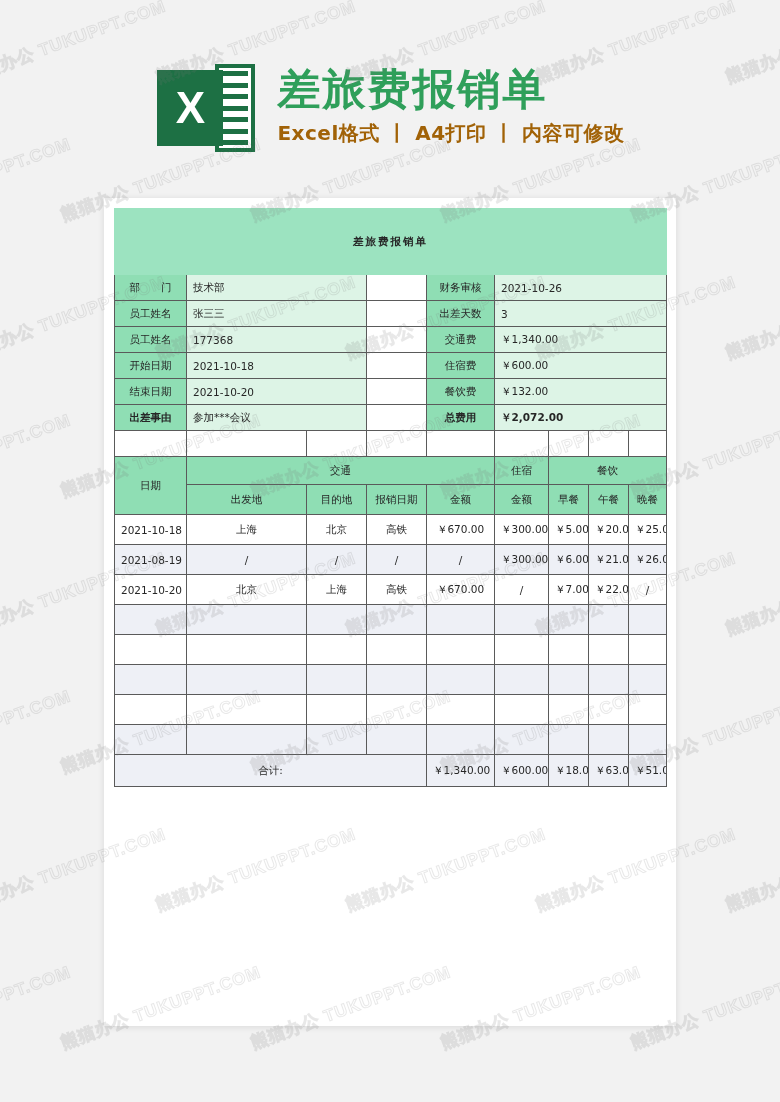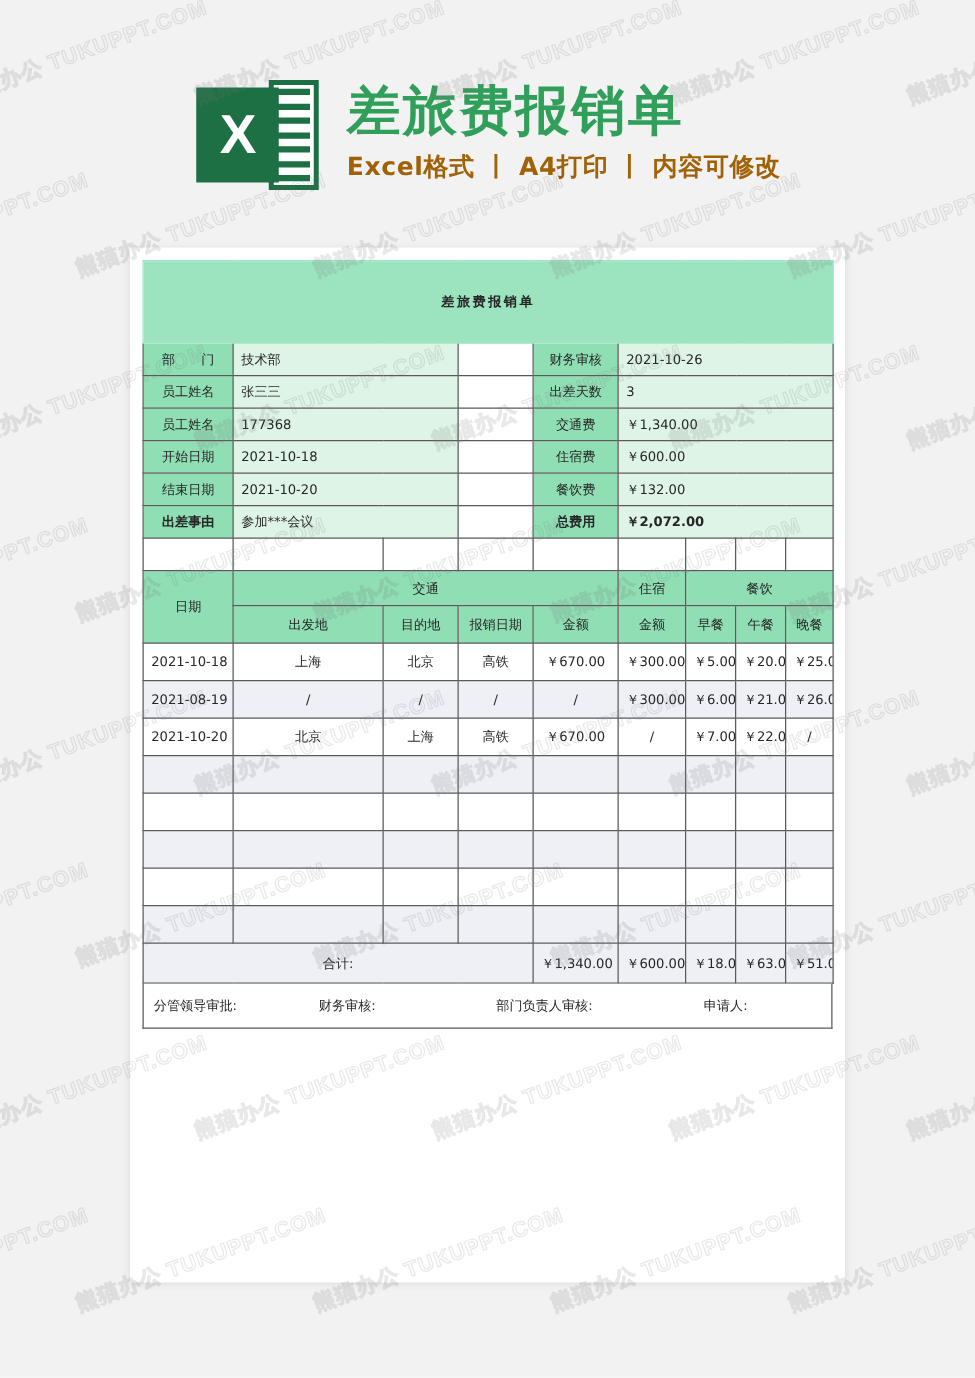--- a/index.html
+++ b/index.html
@@ -381,19 +381,13 @@
           <td colspan="4" class="total-label" style="height: 32px;">合计:</td>
           <td class="cell-c" style="height: 32px;">￥1,340.00</td>
           <td class="cell-c" style="height: 32px;">￥600.00</td>
           <td class="cell-c" style="height: 32px;">￥18.00</td>
           <td class="cell-c" style="height: 32px;">￥63.00</td>
           <td class="cell-c" style="height: 32px;">￥51.00</td>
         </tr>
       </tbody>
   </table>
 
-  <div class="footer-box">
-    <span class="f1">分管领导审批:</span>
-    <span class="f2">财务审核:</span>
-    <span class="f3">部门负责人审核:</span>
-    <span class="f4">申请人:</span>
-  </div>
 </div>
 
 </body></html>

